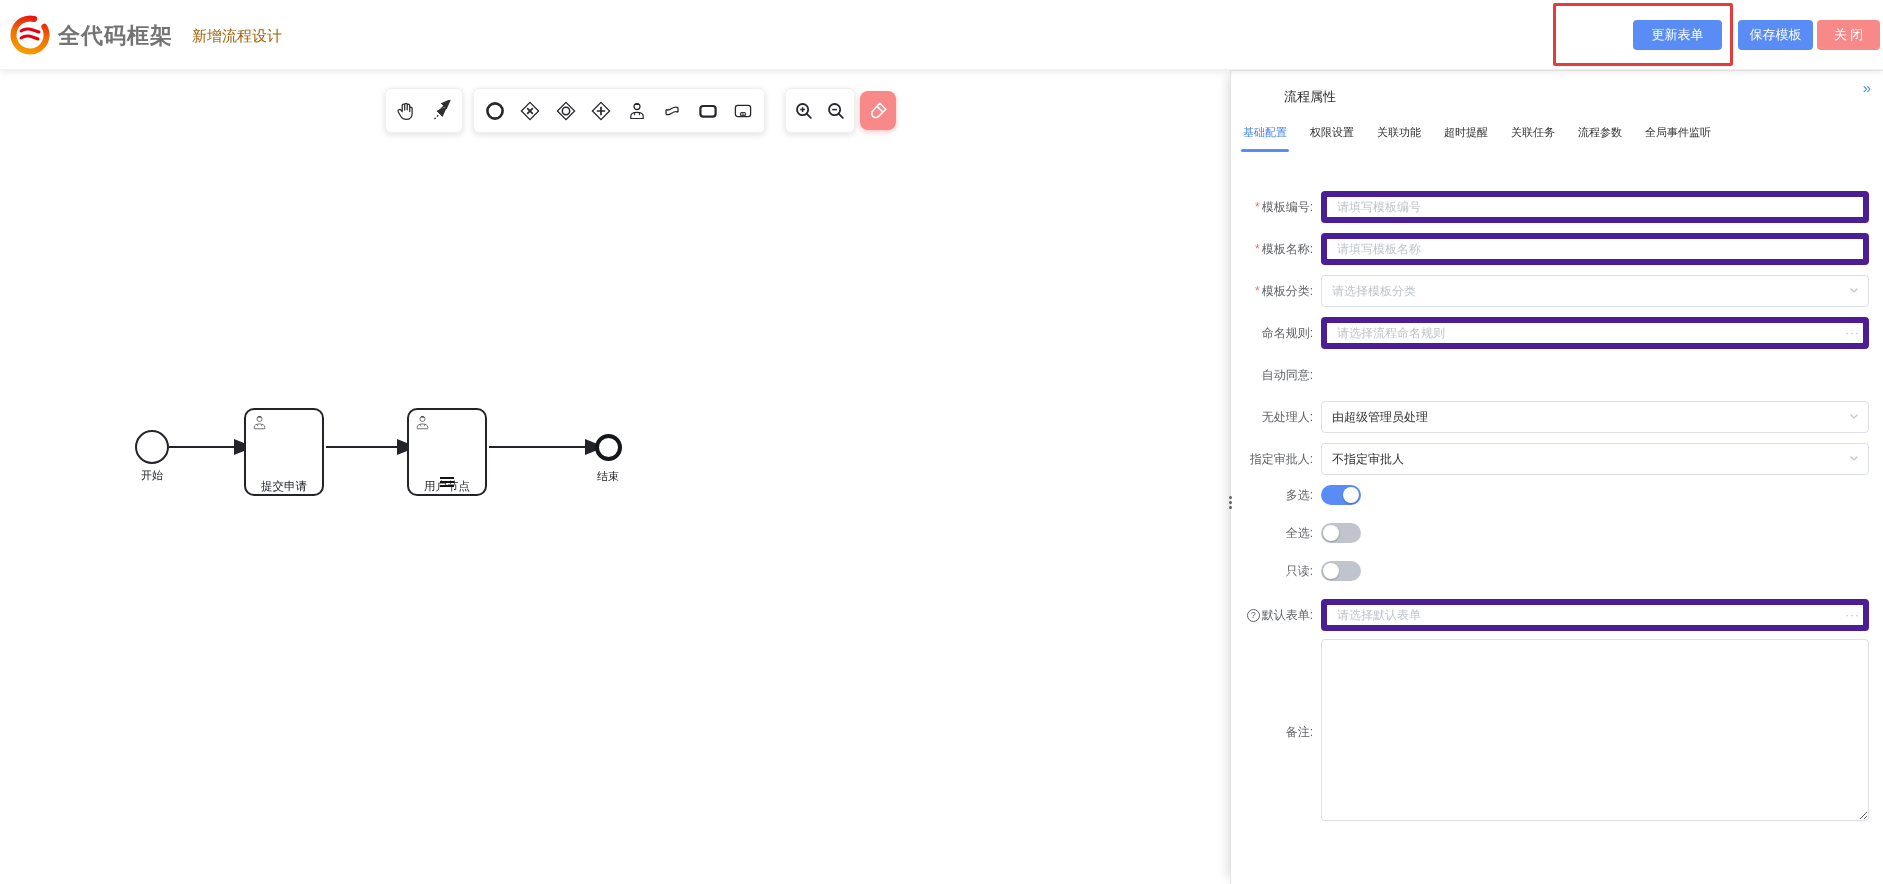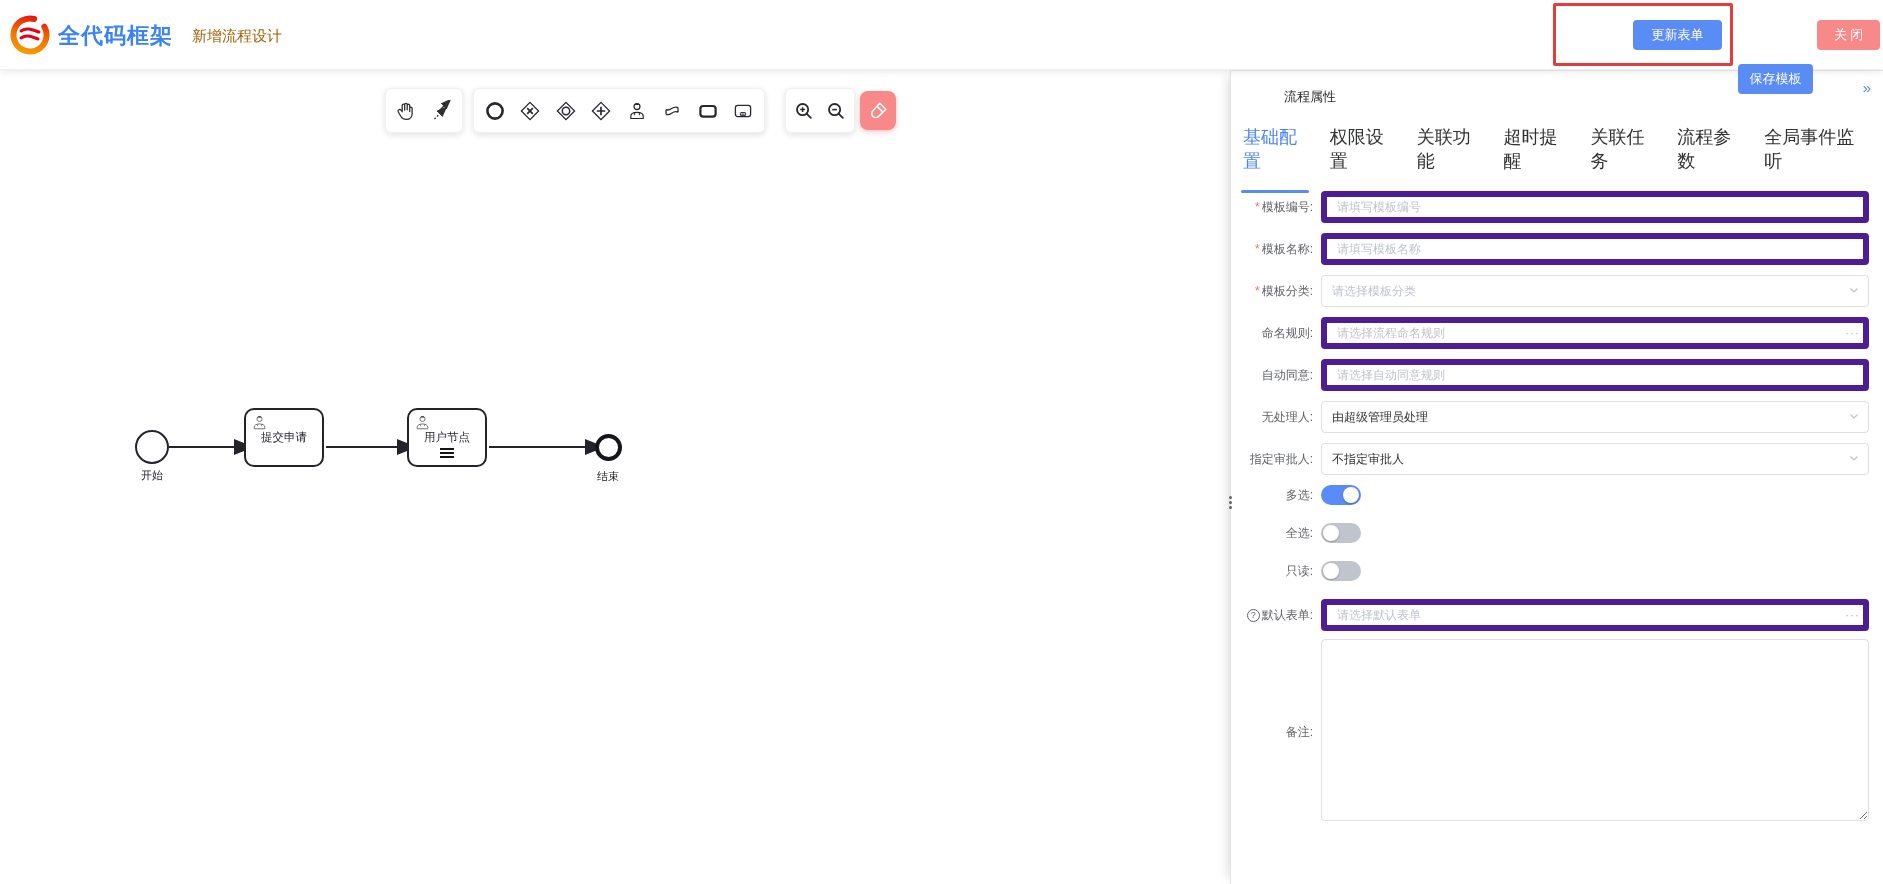--- a/index.html
+++ b/index.html
@@ -8,30 +8,30 @@
     font-family: "Liberation Sans", "DejaVu Sans", sans-serif;
     background:#fff; position:relative; color:#303133;
   }
 
   
   .header {
     position:absolute; top:0; left:0; right:0; height:70px; background:#fff;
     border-bottom:1px solid #f0f0f0; box-shadow:0 3px 6px rgba(0,0,0,.07); z-index:20;
   }
   .logo { position:absolute; left:8px; top:13px; width:44px; height:44px; }
-  .app-title { position:absolute; left:58px; top:21px; font-size:22px; font-weight:bold; color:#3b82f6; letter-spacing:1px; }
+  .app-title { position:absolute; left:58px; top:21px; font-size:22px; font-weight:bold; color:#737373; letter-spacing:1px; }
   .page-title { position:absolute; left:192px; top:27px; font-size:15px; color:#a16207; }
   .hbtn {
     position:absolute; top:20px; height:30px; border:none; border-radius:4px;
     color:#fff; font-size:13px; font-family:Liberation Serif, serif; cursor:pointer; line-height:30px; text-align:center; padding:0;
   }
   .hbtn.blue { background:#5a8cf5; }
   .hbtn.red  { background:#f78989; }
   #btn-update { left:1633px; width:89px; }
-  #btn-save   { left:1738px; width:75px;margin-top:44px; }
+  #btn-save   { left:1738px; width:75px; }
   #btn-close  { left:1817px; width:63px; }
   .annotation {
     position:absolute; left:1553px; top:3px; width:180px; height:63px;
     border:3px solid #e23c3c; border-radius:2px; z-index:30; pointer-events:none;
   }
 
   
   .canvas { position:absolute; top:70px; left:0; width:1229px; bottom:0; background:#fff; }
   .tb-group {
     position:absolute; top:18px; height:45px; background:#fff;
@@ -48,23 +48,23 @@
     cursor:pointer; box-shadow:0 2px 5px rgba(245,108,108,.4); z-index:10;
   }
 
   
   .diagram { position:absolute; inset:0; }
   .flow-layer { position:absolute; inset:0; width:100%; height:100%; }
   .bpmn-event { position:absolute; background:#fff; border-radius:50%; cursor:move; }
   .bpmn-start { left:135px; top:360px; width:34px; height:34px; border:2px solid #22242a; }
   .bpmn-end   { left:595px; top:364px; width:27px; height:27px; border:4px solid #151619; }
   .bpmn-task {
-    position:absolute; top:338px; width:80px; height:59px; background:#fff;
+    position:absolute; top:338px; width:80px; height:88px; background:#fff;
     border:2px solid #22242a; border-radius:10px; cursor:move;
-    display:flex; align-items:center; justify-content:center; font-size:11.5px; color:#1c1e24;
+    display:flex; align-items:flex-end; justify-content:center; font-size:11.5px; color:#1c1e24;
   }
   #task-submit { left:244px; }
   #task-user   { left:407px; }
   .task-user-icon { position:absolute; left:5px; top:4px; }
   .task-marker { position:absolute; left:50%; bottom:5px; transform:translateX(-50%); width:14px; }
   .task-marker i { display:block; height:2px; background:#141414; margin-bottom:2px; }
   .node-label { position:absolute; width:60px; text-align:center; font-size:11px; color:#1c1e24; }
   #label-start { left:122px; top:398px; }
   #label-end   { left:578px; top:399px; }
 
@@ -72,21 +72,21 @@
   .panel {
     position:absolute; top:70px; right:0; width:653px; bottom:0; background:#fff;
     border-left:1px solid #e3e3e3; border-top:1px solid #ececec;
     box-shadow:-8px 0 10px -6px rgba(0,0,0,.14); z-index:15;
   }
   .panel-handle { position:absolute; left:-2px; top:423px; width:4px; cursor:col-resize; }
   .panel-handle i { display:block; width:3px; height:3px; border-radius:50%; background:#5f6368; margin:2px 0; }
   .panel-title { position:absolute; left:12px; top:17px; font-size:13px; font-weight:500; color:#2b2b2b;margin-left:41px; }
   .collapse-ic { position:absolute; right:12px; top:8px; font-size:15px; color:#4a85f2; cursor:pointer; }
   .tabs { position:absolute; left:12px; top:54px; display:flex; }
-  .tab { font-size:18px; color:#303133; margin-right:23px; cursor:pointer; position:relative; padding-bottom:20px; }
+  .tab { font-size:11px; color:#303133; margin-right:23px; cursor:pointer; position:relative; padding-bottom:12px; }
   .tab.active { color:#4a85f2; }
   .tab.active::after { content:""; position:absolute; left:-2px; right:-2px; bottom:0; height:3px; border-radius:2px; background:#5a8cf5; }
 
   .form { position:absolute; left:0; right:0; top:120px; }
   .frow { display:flex; align-items:center; height:32px; margin-bottom:10px; }
   .frow.sw { height:20px; margin-bottom:18px; }
   .frow.ta { height:182px; margin-bottom:0; }
   .flabel {
     width:90px; flex:0 0 90px; text-align:right; padding-right:8px;
     font-size:12px; color:#606266; white-space:nowrap;
@@ -352,21 +352,20 @@
       <div class="ctrl">
         <input class="inp" placeholder="请选择流程命名规则" style="">
         <span class="sfx">···</span>
       </div>
     </div>
 
     <div class="frow">
       <div class="flabel">
           <span>自动同意:</span>
         </div>
-      <div class="ctrl"><input class="inp" placeholder="请选择自动同意规则" style=""></div>
     </div>
 
     <div class="frow">
       <div class="flabel">
           <span>无处理人:</span>
         </div>
       <div class="ctrl">
         <div class="selbox">
           <span class="val">由超级管理员处理</span>
         </div>

